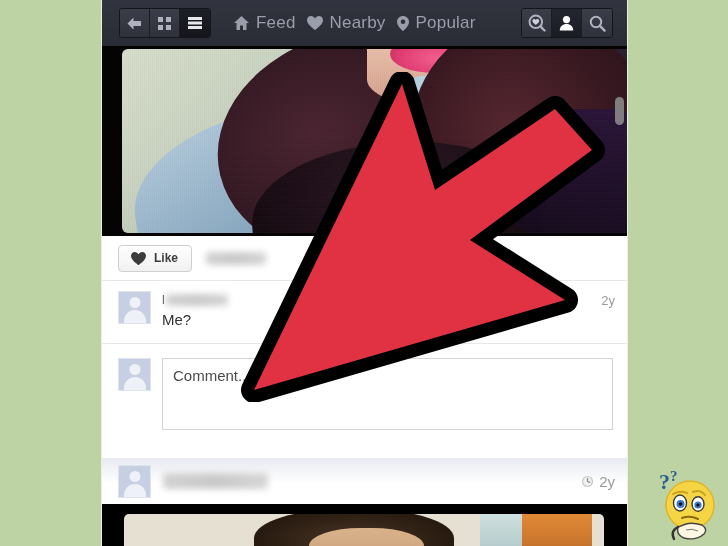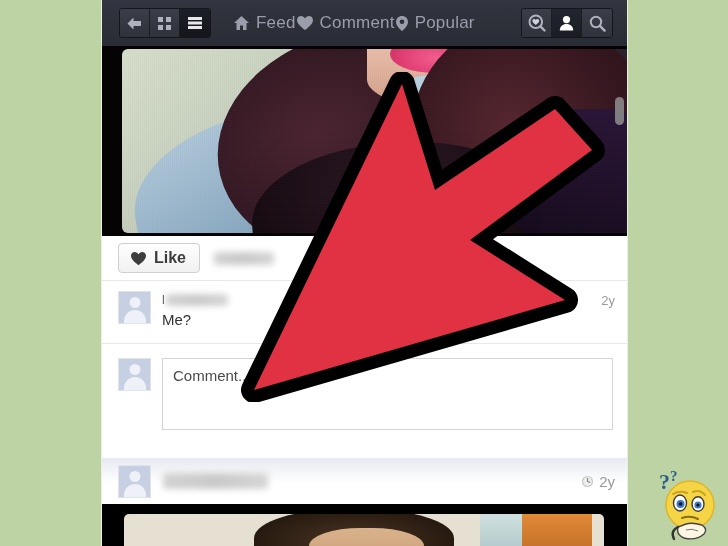--- a/index.html
+++ b/index.html
@@ -58,21 +58,21 @@
   }
   .nav-btn:last-child { border-right: none; }
   .nav-btn.active {
     background: linear-gradient(180deg,#1d1f26 0%,#14161c 100%);
   }
 
   .nav-links {
     display: flex;
     align-items: center;
     margin-left: 22px;
-    gap: 0;
+    gap: 10px;
   }
   .nav-link {
     display: flex;
     align-items: center;
     gap: 6px;
     color: #9a9daa;
     font-size: 17px;
     letter-spacing: .2px;
   }
   .nav-link .lbl { color:#9a9daa; }
@@ -196,21 +196,21 @@
     padding-left: 16px;
   }
   #like-button {
     display: inline-flex;
     align-items: center;
     gap: 7px;
     background: linear-gradient(180deg,#fefefe 0%, #f1f1f1 100%);
     border: 1px solid #cfcfcf;
     border-radius: 4px;
     padding: 5px 13px 5px 11px;
-    font-size: 16px;
+    font-size: 12px;
     font-weight: bold;
     color: #3d3d3d;
   }
   .blur-text {
     display: inline-block;
     background: linear-gradient(90deg,#d2d2d2,#c9c9c9,#d6d6d6);
     border-radius: 3px;
     filter: blur(3px);
     color: transparent;
     user-select: none;
@@ -394,21 +394,21 @@
       <div class="nav-link">
         <svg width="17" height="16" viewBox="0 0 17 16">
           <path d="M8.5 1 L16 8 L13.5 8 L13.5 15 L10 15 L10 10.5 L7 10.5 L7 15 L3.5 15 L3.5 8 L1 8 Z" fill="#9a9daa"></path>
         </svg>
         <span class="lbl">Feed</span>
       </div>
       <div class="nav-link">
         <svg width="18" height="16" viewBox="0 0 18 16">
           <path d="M9 15 C 9 15 1 9.6 1 5.2 C1 2.6 2.9 1 5 1 C6.8 1 8.2 2.1 9 3.5 C9.8 2.1 11.2 1 13 1 C15.1 1 17 2.6 17 5.2 C17 9.6 9 15 9 15 Z" fill="#9a9daa"></path>
         </svg>
-        <span class="lbl">Comment</span>
+        <span class="lbl">Nearby</span>
       </div>
       <div class="nav-link">
         <svg width="14" height="17" viewBox="0 0 14 17">
           <path d="M7 1 C3.7 1 1 3.6 1 6.9 C1 11.2 7 16 7 16 C7 16 13 11.2 13 6.9 C13 3.6 10.3 1 7 1 Z" fill="#9a9daa"></path>
           <circle cx="7" cy="6.7" r="2.3" fill="#2c2f38"></circle>
         </svg>
         <span class="lbl">Popular</span>
       </div>
     </div>
 

